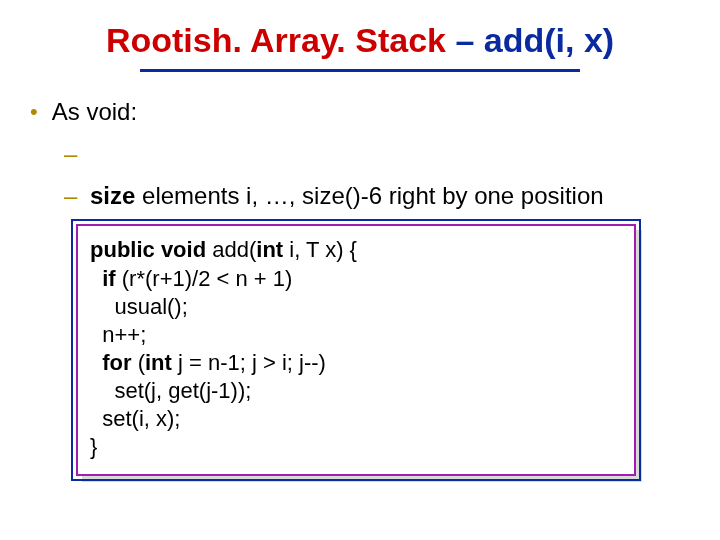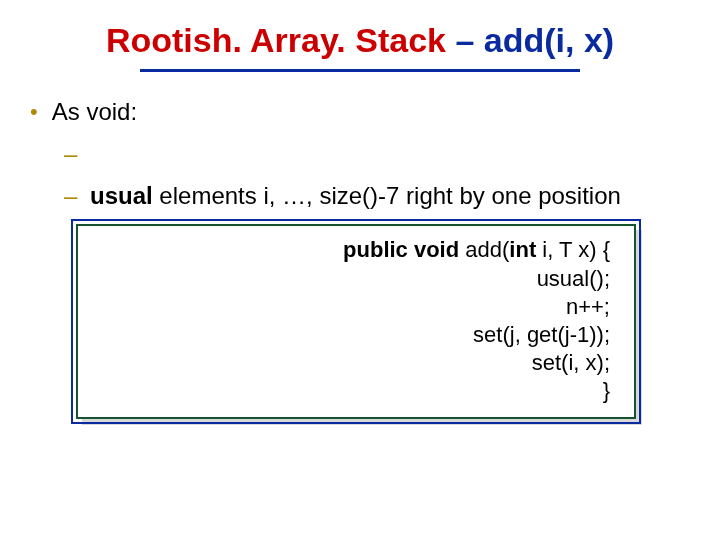--- a/index.html
+++ b/index.html
@@ -61,30 +61,29 @@
   .lvl2 .dash {
     color: #b08a00;
     font-size: 24px;
     line-height: 28px;
     margin-right: 12px;
     min-width: 14px;
   }
   .code-box {
     margin: 12px 0 0 46px;
     width: 560px;
-    border: 2px solid #14532d;
+    border: 2px solid #a21caf;
     outline: 2px solid #0a2aa0;
     outline-offset: 3px;
     box-shadow: 6px 6px 0 rgba(0,0,0,0.15);
     padding: 10px 24px 12px 12px;
     font-family: Arial, Helvetica, sans-serif;
     font-size: 22px;
     line-height: 1.28;
     box-sizing: border-box;
-    text-align: right;
   }
   .code-line { white-space: pre; }
   .kw { font-weight: bold; }
 </style>
 </head>
 <body>
 
 <div class="slide">
 
   <div class="title-wrap">
@@ -101,27 +100,29 @@
       <span>As void:</span>
     </div>
 
     <div class="lvl2">
       <span class="dash">–</span>
     </div>
 
     <div class="lvl2">
       <span class="dash">–</span>
       <span>
-        <span class="kw">usual</span><span> elements i, …, size()-7 right by one position</span>
+        <span class="kw">size</span><span> elements i, …, size()-6 right by one position</span>
       </span>
     </div>
 
     <div class="code-box">
       <div class="code-line"><span class="kw">public void </span><span>add(</span><span class="kw">int </span><span>i, T x) {</span></div>
+      <div class="code-line"><span class="kw">  if </span><span>(r*(r+1)/2 &lt; n + 1)</span></div>
       <div class="code-line"><span>    usual();</span></div>
       <div class="code-line"><span>  n++;</span></div>
+      <div class="code-line"><span class="kw">  for </span><span>(</span><span class="kw">int </span><span>j = n-1; j &gt; i; j--)</span></div>
       <div class="code-line"><span>    set(j, get(j-1));</span></div>
       <div class="code-line"><span>  set(i, x);</span></div>
       <div class="code-line"><span>}</span></div>
     </div>
 
   </div>
 </div>
 
 </body></html>

